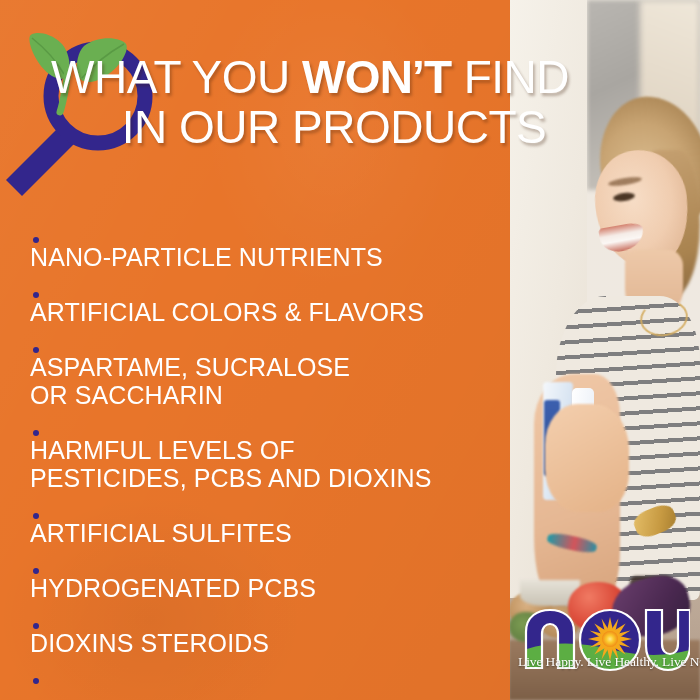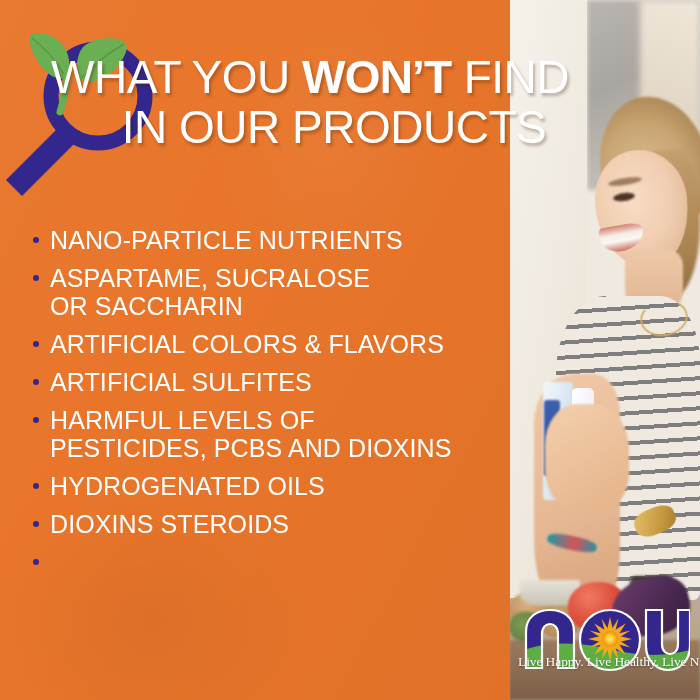--- a/index.html
+++ b/index.html
@@ -215,20 +215,21 @@
   .title-line.l2 { padding-left:48px; }
   .title-line .bold { font-weight:700; letter-spacing:-0.8px; }
 
   
   .list {
     position:absolute; left:30px; top:226px; width:470px;
   }
   .li {
     display:flex; align-items:flex-start;
     margin-bottom:10px;
+    flex-direction:column;
   }
   .li .dot {
     flex:0 0 auto;
     width:6px; height:6px;
     border-radius:50%;
     background:#33268C;
     margin:11px 11px 0 3px;
   }
   .li .txt {
     color:#FFFFFF;
@@ -318,39 +319,39 @@
     <div class="title-line l2">IN OUR PRODUCTS</div>
   </div>
 
   <div class="list">
     <div class="li">
       <span class="dot"></span>
       <span class="txt">NANO-PARTICLE NUTRIENTS</span>
     </div>
     <div class="li">
       <span class="dot"></span>
+      <span class="txt">ARTIFICIAL COLORS &amp; FLAVORS</span>
+    </div>
+    <div class="li">
+      <span class="dot"></span>
       <span class="txt">ASPARTAME, SUCRALOSE
 OR SACCHARIN</span>
     </div>
     <div class="li">
       <span class="dot"></span>
-      <span class="txt">ARTIFICIAL COLORS &amp; FLAVORS</span>
-    </div>
-    <div class="li">
-      <span class="dot"></span>
-      <span class="txt">ARTIFICIAL SULFITES</span>
-    </div>
-    <div class="li">
-      <span class="dot"></span>
       <span class="txt">HARMFUL LEVELS OF
 PESTICIDES, PCBS AND DIOXINS</span>
     </div>
     <div class="li">
       <span class="dot"></span>
-      <span class="txt">HYDROGENATED OILS</span>
+      <span class="txt">ARTIFICIAL SULFITES</span>
+    </div>
+    <div class="li">
+      <span class="dot"></span>
+      <span class="txt">HYDROGENATED PCBS</span>
     </div>
     <div class="li">
       <span class="dot"></span>
       <span class="txt">DIOXINS STEROIDS</span>
     </div>
     <div class="li">
       <span class="dot"></span>
     </div>
   </div>
 

